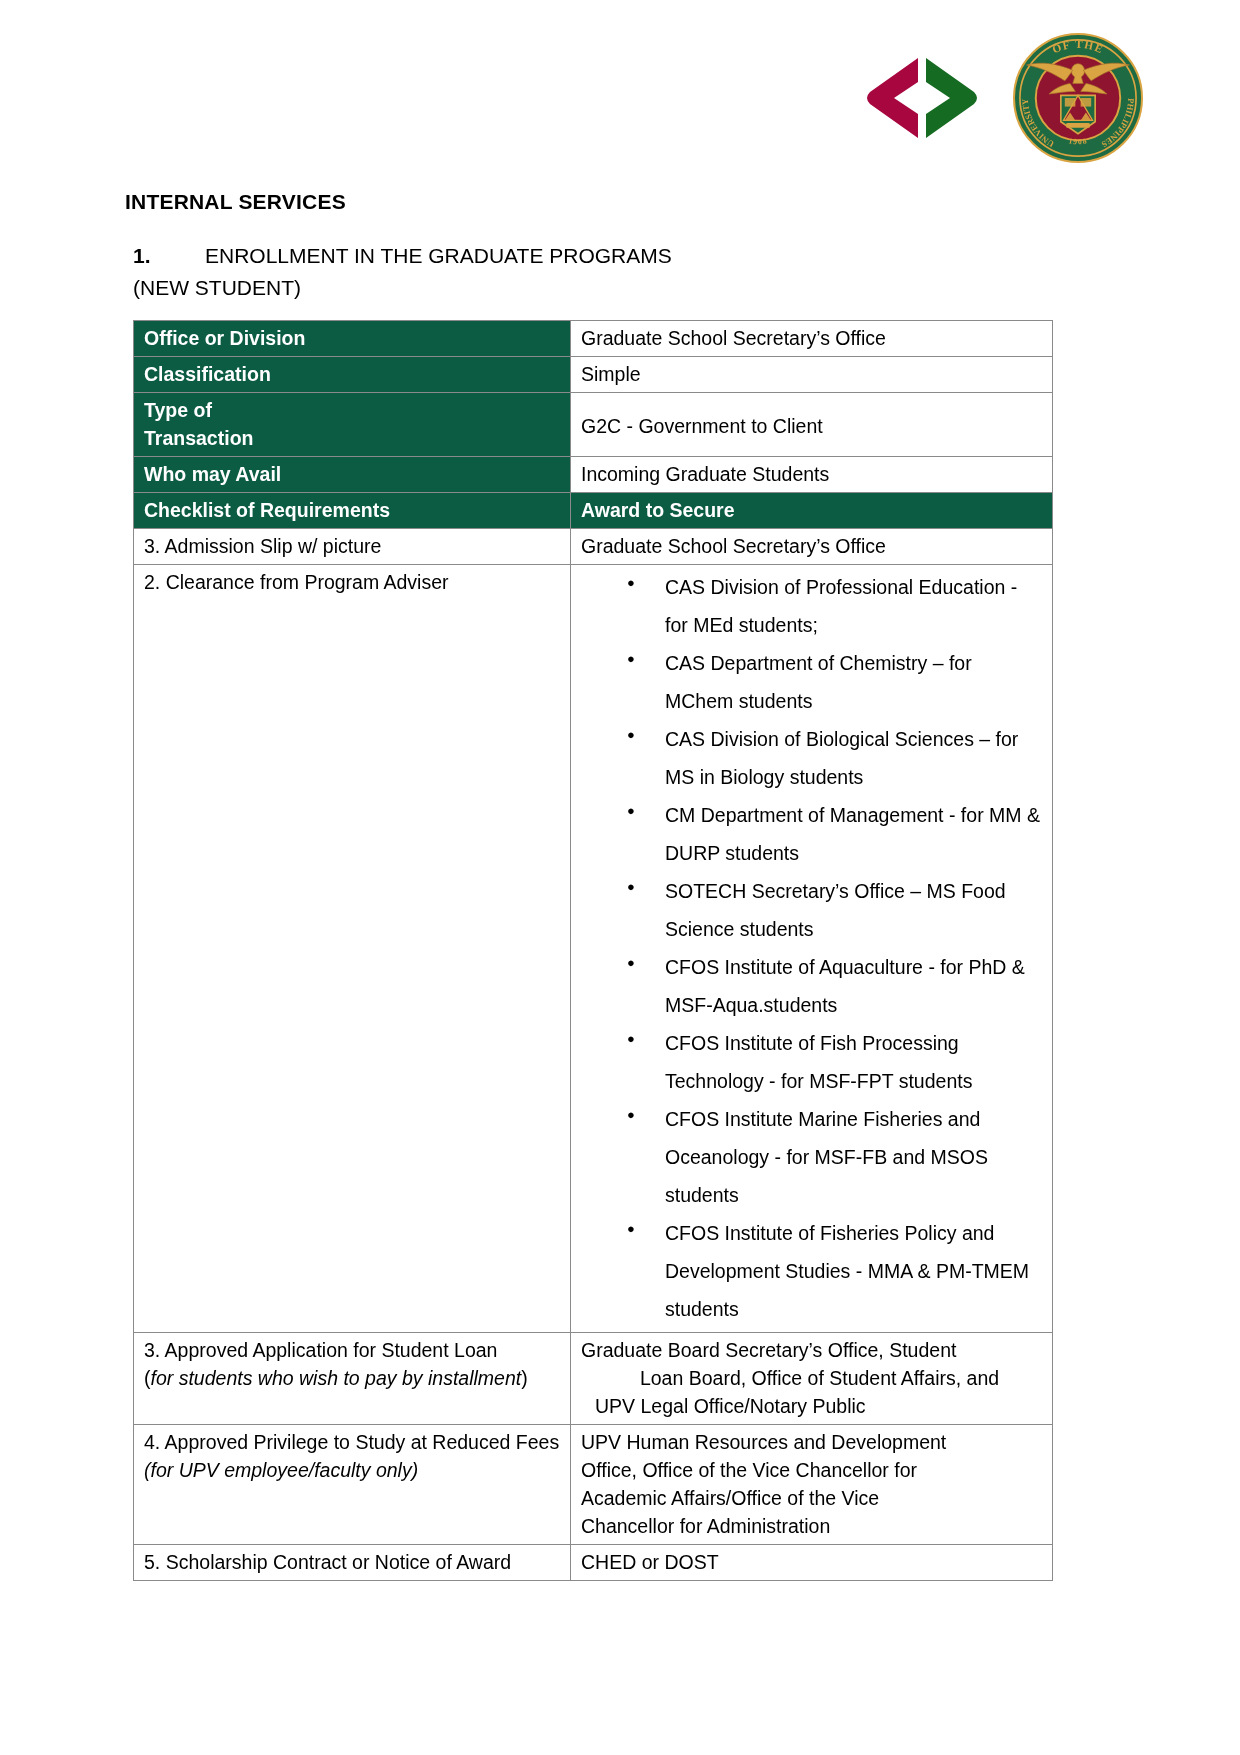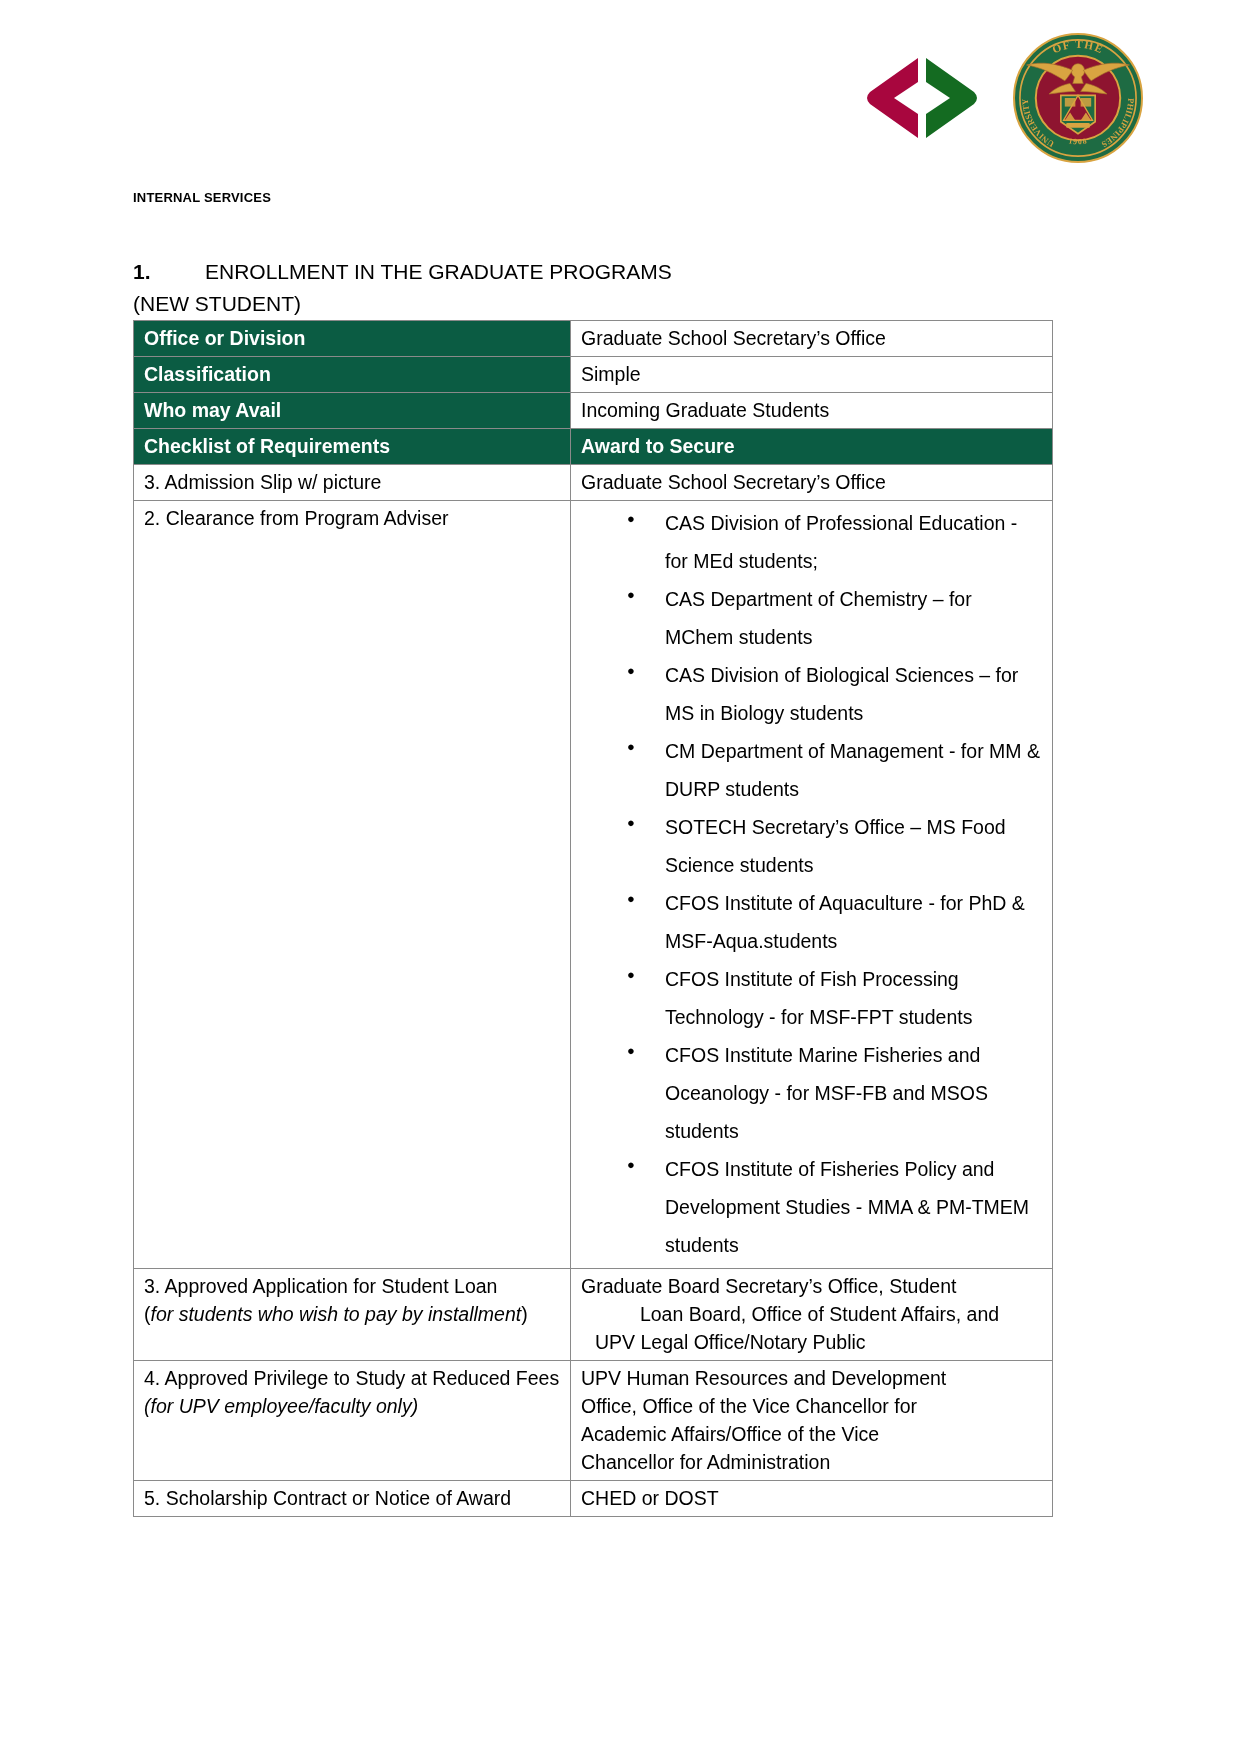--- a/index.html
+++ b/index.html
@@ -31,28 +31,28 @@
     width:120px;height:92px;
   }
   .up-seal{
     width:132px;height:132px;
     display:block;
   }
 
   
   .internal-services{
     position:absolute;
-    left:133px; top:190px;
-    font-size:13px;
+    left:125px; top:190px;
+    font-size:21px;
     font-weight:bold;
     letter-spacing:0.2px;
   }
   .service-title{
     position:absolute;
-    left:133px; top:256px;
+    left:133px; top:240px;
     font-size:21px;
     line-height:32px;
     width:900px;
   }
   .service-title .num{
     font-weight:bold;
     display:inline-block;
     width:72px;
   }
 
@@ -182,20 +182,29 @@
       <tr>
         <td class="hdr meta-label">Office or Division</td>
         <td class="meta-value">Graduate School Secretary’s Office</td>
       </tr>
 
       <tr>
         <td class="hdr meta-label">Classification</td>
         <td class="meta-value">Simple</td>
       </tr>
 
+      <tr>
+        <td class="hdr meta-label">
+          <span>Type of</span><br>
+          <span>Transaction</span>
+        </td>
+        <td class="meta-value">
+          <div style="padding-top:16px;">G2C - Government to Client</div>
+        </td>
+      </tr>
 
       <tr>
         <td class="hdr meta-label">Who may Avail</td>
         <td class="meta-value">Incoming Graduate Students</td>
       </tr>
 
       <tr>
         <td class="hdr">Checklist of Requirements</td>
         <td class="hdr">Award to Secure</td>
       </tr>

